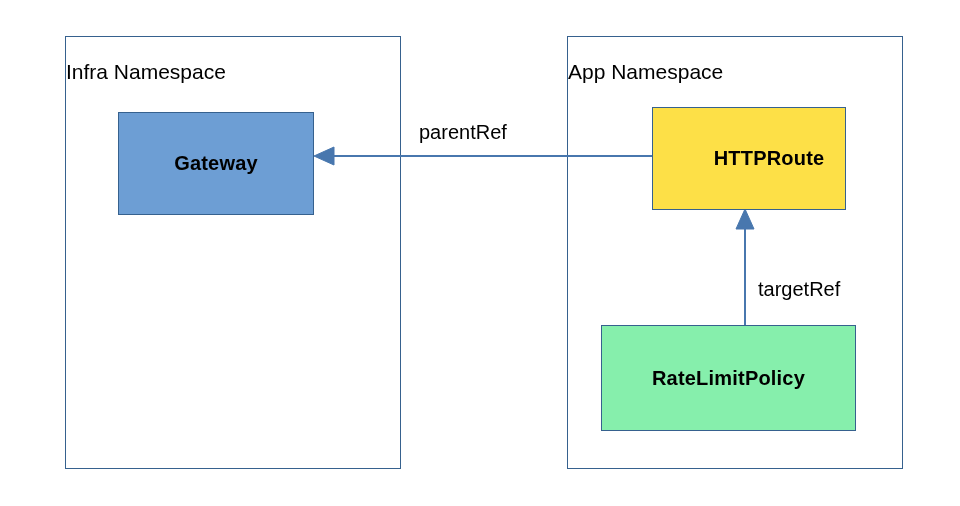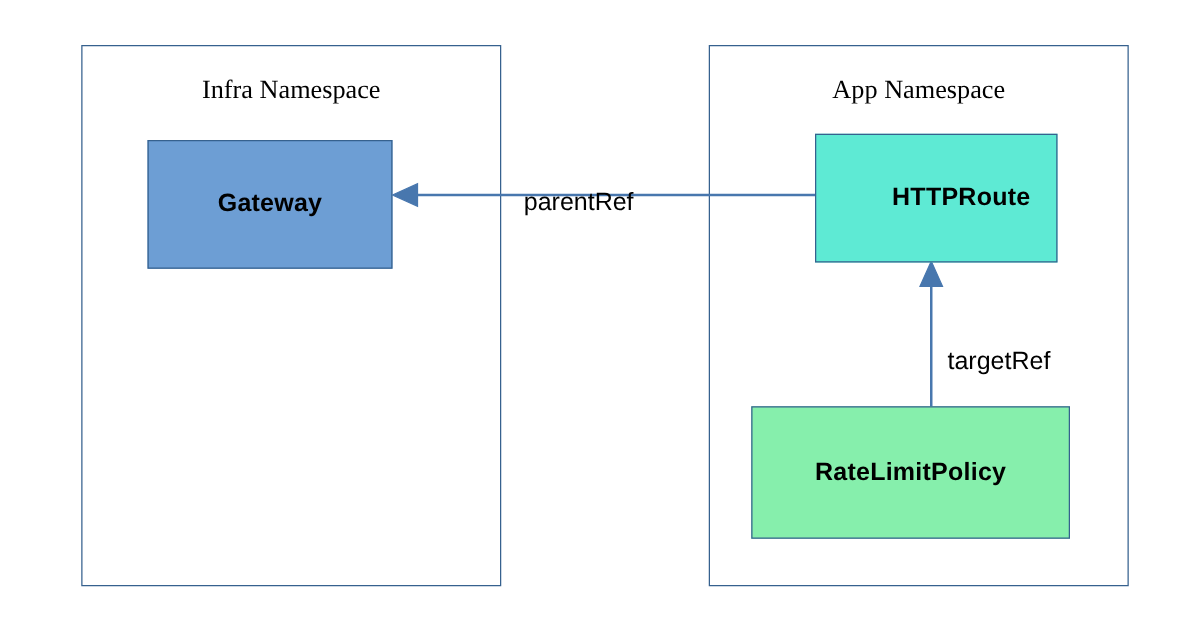--- a/index.html
+++ b/index.html
@@ -32,27 +32,25 @@
   }
   #app-namespace {
     left: 567px; top: 36px;
     width: 336px; height: 433px;
   }
   .namespace-title {
     position: absolute;
     left: 0;
     right: 0;
     top: 22px;
-    text-align: center;
     font-size: 21px;
     line-height: 25px;
     color: #000000;
     font-weight: 400;
     white-space: nowrap;
-    font-family: Liberation Serif, serif;
   }
 
   
   .resource-box {
     position: absolute;
     box-sizing: border-box;
     border: 1px solid #36618E;
     display: flex;
     align-items: center;
     justify-content: center;
@@ -63,21 +61,21 @@
     white-space: nowrap;
   }
   #gateway-box {
     left: 118px; top: 112px;
     width: 196px; height: 103px;
     background: #6D9ED4;
   }
   #httproute-box {
     left: 652px; top: 107px;
     width: 194px; height: 103px;
-    background: #5eead4;
+    background: #fde047;
     padding-left: 40px;
   }
   #ratelimitpolicy-box {
     left: 601px; top: 325px;
     width: 255px; height: 106px;
     background: #86efac;
   }
 
   
   #parentref-connector,
@@ -89,21 +87,21 @@
   #targetref-connector { left: 725px; top: 195px; }
 
   .edge-label {
     position: absolute;
     font-size: 20px;
     line-height: 24px;
     color: #000000;
     font-weight: 400;
     white-space: nowrap;
   }
-  #parentref-label { left: 419px; top: 120px; margin-top: 30px; }
+  #parentref-label { left: 419px; top: 120px; }
   #targetref-label { left: 758px; top: 277px; }
 </style>
 </head>
 <body>
 
 <div id="canvas">
 
   <div class="namespace" id="infra-namespace">
     <div class="namespace-title">Infra Namespace</div>
   </div>

